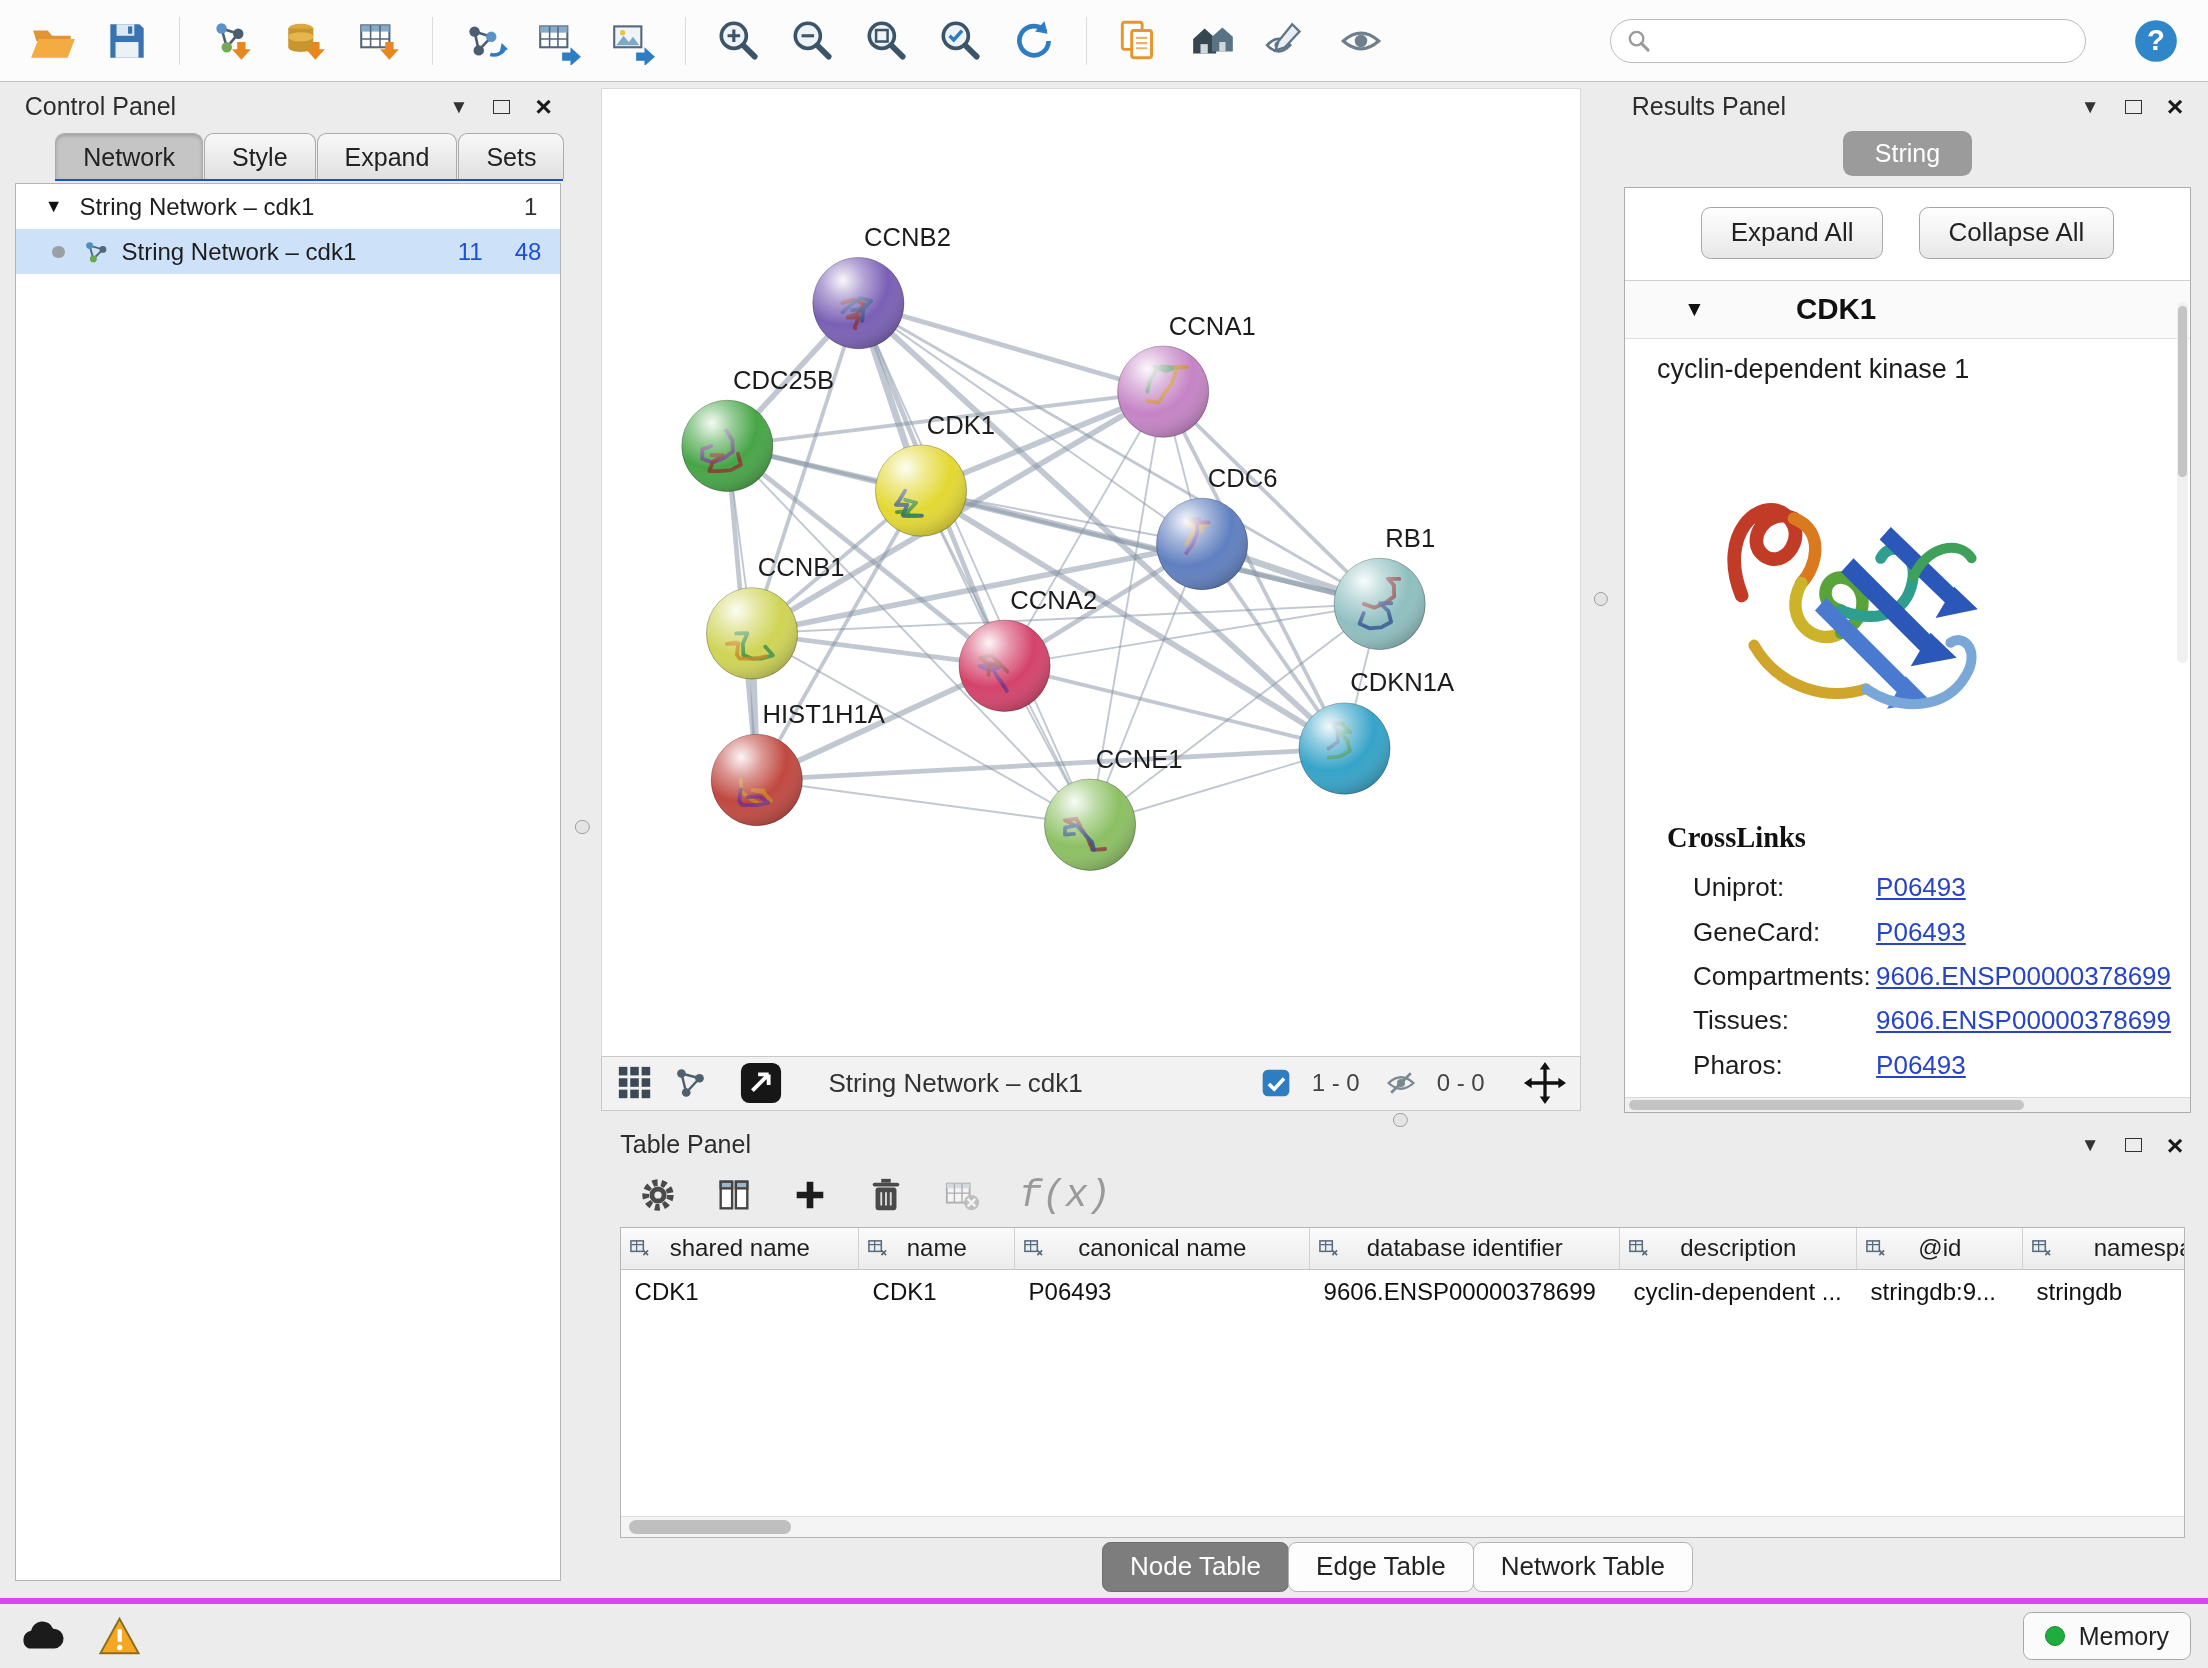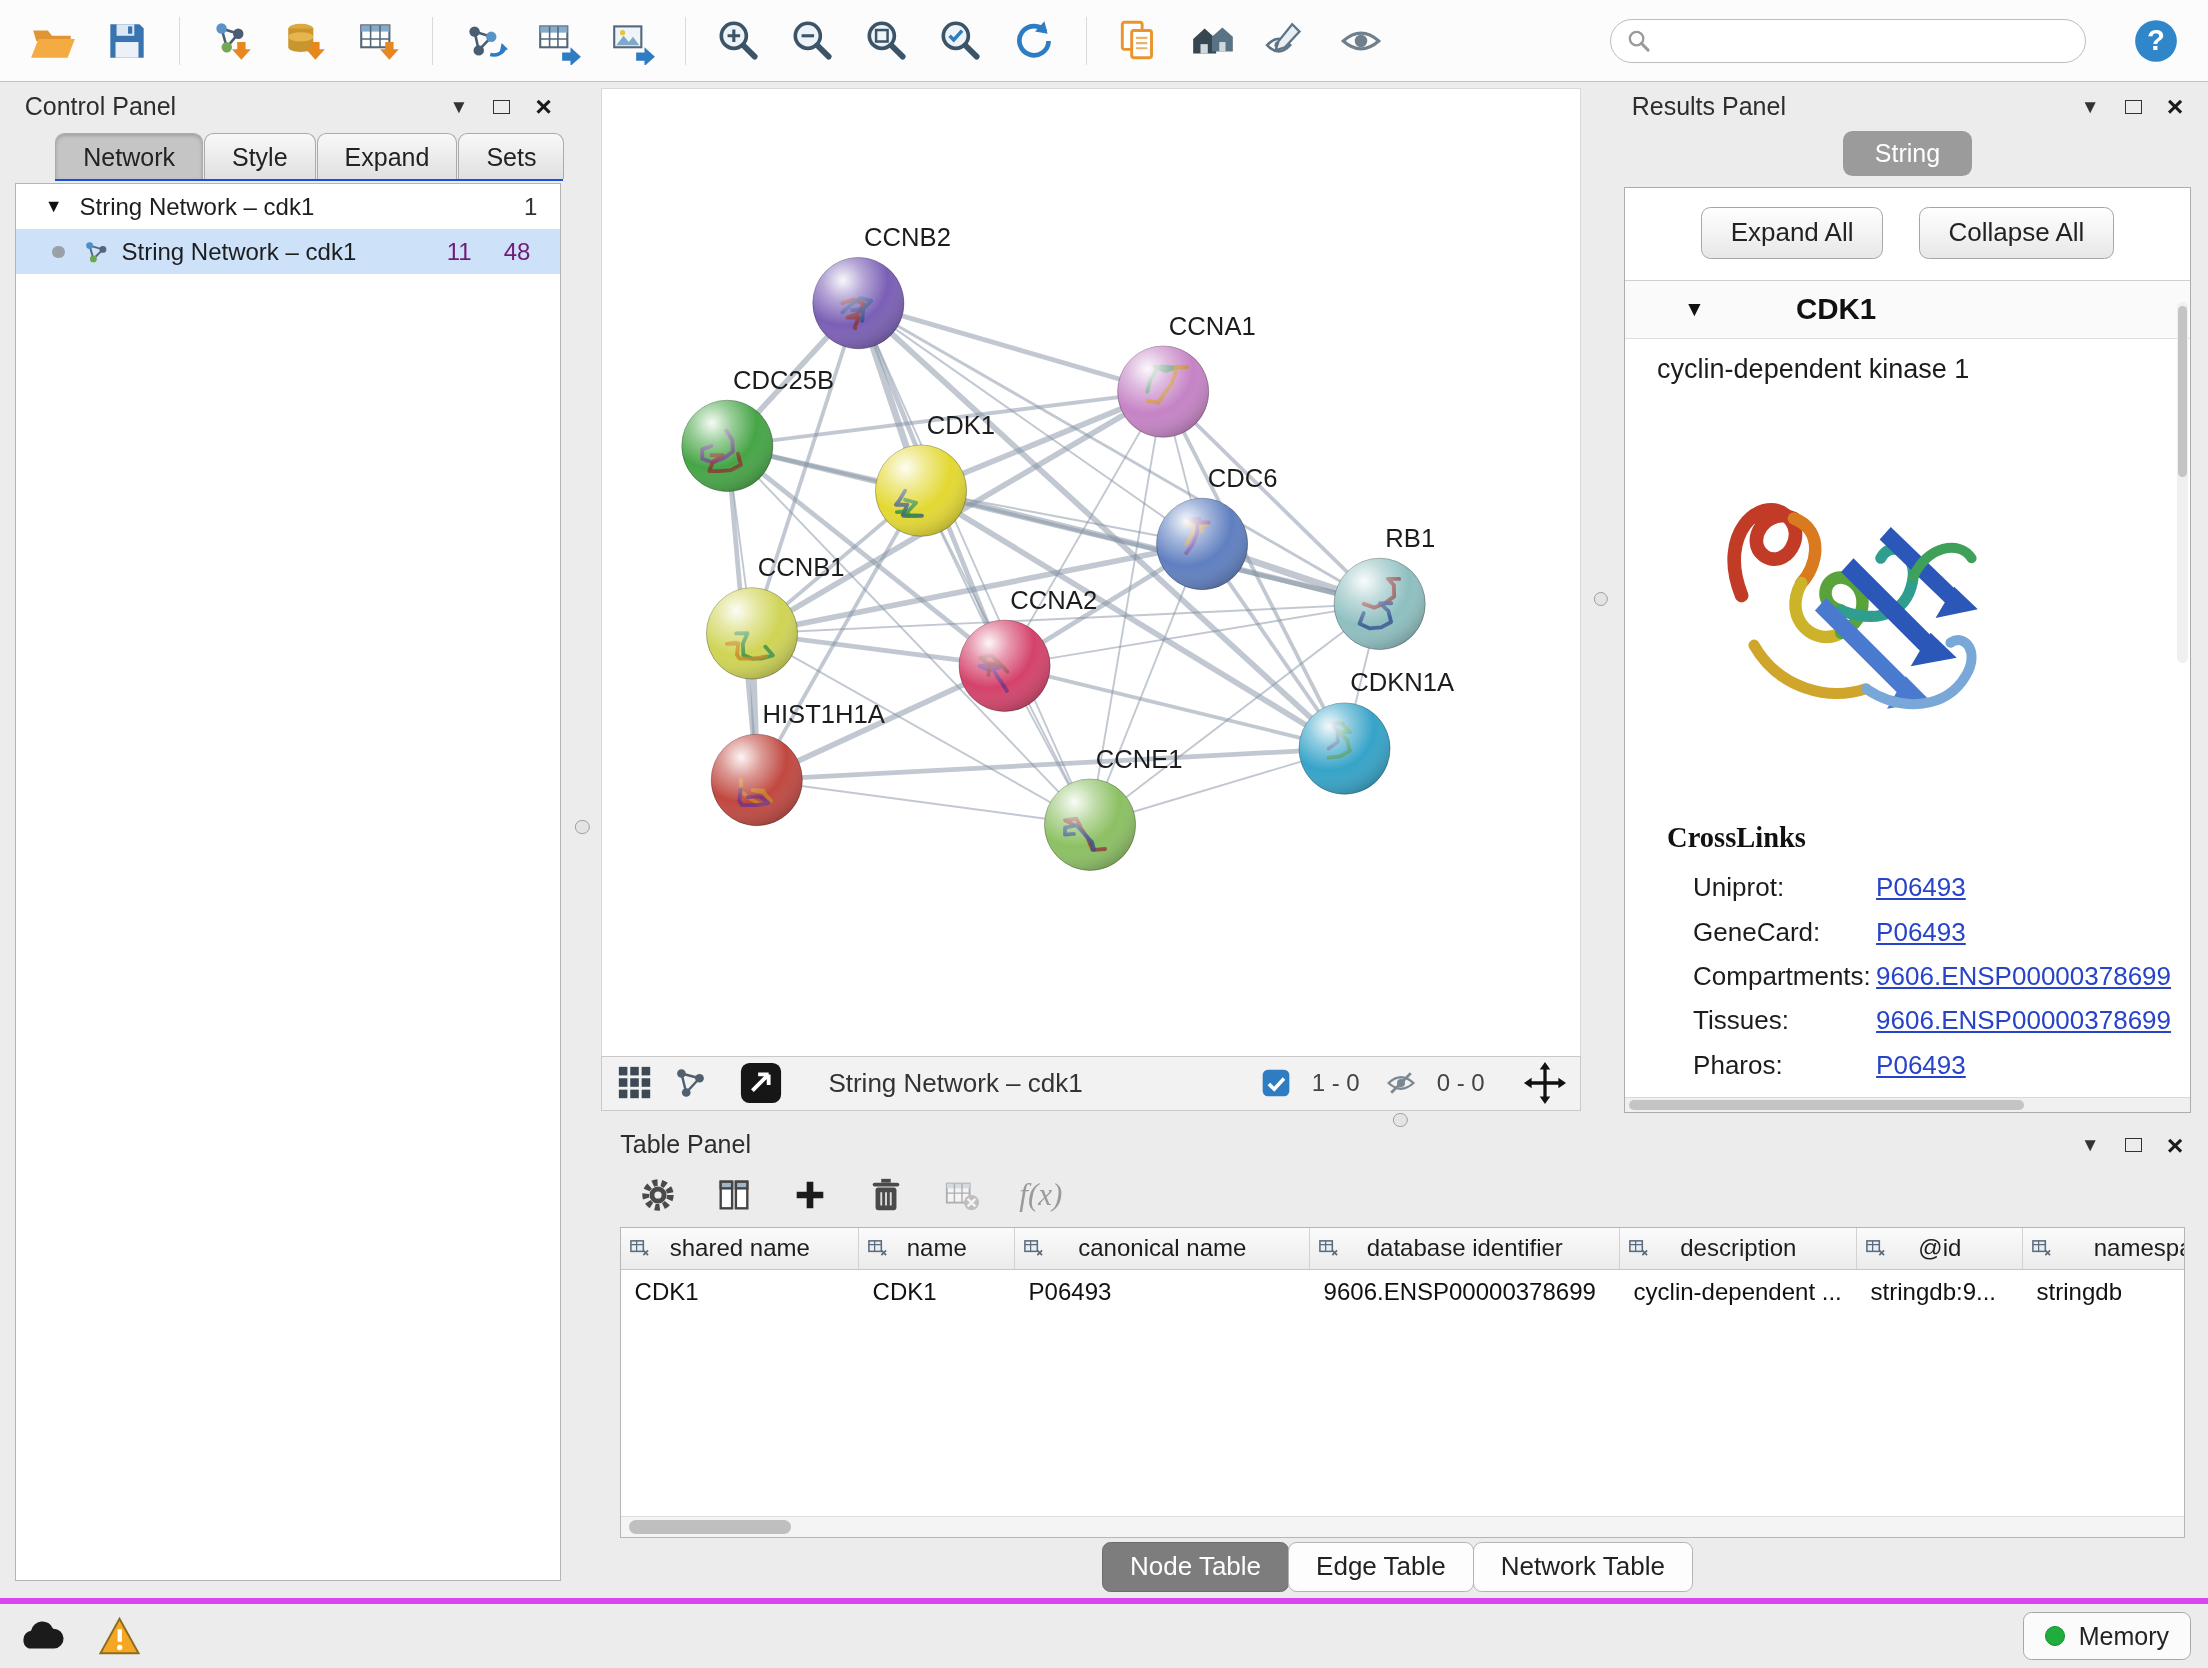--- a/index.html
+++ b/index.html
@@ -49,21 +49,21 @@
   .cp-summary{flex:1;text-align:center;font-size:24px;color:#222}
   .gear-icon{width:32px;height:32px}
   .tree-box{flex:1;margin:1.9px 1.9px 0 1.9px;background:#fff;border:1px solid #b4b4b4;overflow:hidden}
   .tree-row{height:45px;display:flex;align-items:center;font-size:24px;color:#1d1d1d}
   .tree-row.root{padding-left:28.5px}
   .tree-expander{font-size:18px;margin-right:17px;color:#111}
   .tree-row.child{background:#cde1f8;padding-left:36px}
   .tree-dot{width:12.4px;height:12.4px;border-radius:50%;background:#9aa0a6;margin-right:17px;flex:0 0 12.4px}
   .tree-net-icon{width:28.5px;height:28.5px;margin-right:11.4px}
   .tree-count{margin-left:auto;margin-right:23px;color:#333}
-  .tree-counts{margin-left:auto;margin-right:30px;display:flex;gap:32px;color:#701a75}
+  .tree-counts{margin-left:auto;margin-right:19px;display:flex;gap:32px;color:#1d4ed8}
 
   
   .net-col{width:980px;flex:0 0 980px;display:flex;flex-direction:column}
   .net-canvas{height:968px;flex:0 0 968px;background:#fff;border:1px solid #d8d8d8;border-bottom:none}
   .net-canvas svg{width:100%;height:100%;display:block}
   .node-label{font-size:27px;fill:#1c1c1c;font-family:"Liberation Sans",sans-serif}
   .net-status{height:55px;flex:0 0 55px;background:#f2f2f2;border:1px solid #c9c9c9;display:flex;align-items:center;padding:0 13.3px;gap:17px}
   .ns-icon{width:38px;height:38px}
   .ns-birdseye{width:44px;height:44px;margin-left:13.3px}
   .ns-name{font-size:26px;color:#333;margin-left:28.5px}
@@ -88,21 +88,21 @@
   .link-value{color:#2643c9;text-decoration:underline;white-space:nowrap}
   .rp-hscroll{height:15px;background:#f0f0f0;border-top:1px solid #d8d8d8;margin-top:auto;position:relative}
   .rp-hscroll .thumb{position:absolute;left:3.8px;top:1.9px;height:10.5px;width:70%;background:#c4c4c4;border-radius:5.7px}
   .rp-vscroll{position:absolute;right:1.9px;top:114px;width:11.4px;height:361px;background:#f0f0f0;border-radius:5.7px}
   .rp-vscroll .thumb{position:absolute;top:3.8px;left:1px;width:9.5px;height:171px;background:#c4c4c4;border-radius:5.7px}
 
   
   .table-panel{flex:1;display:flex;flex-direction:column;margin:0 13.3px 5.7px 38px;min-height:0}
   .tp-toolbar{height:63px;flex:0 0 63px;display:flex;align-items:center;gap:38px;padding-left:38px}
   .tp-toolbar svg{width:38px;height:38px}
-  .fx-label{font-family:Liberation Serif, serif;font-style:italic;font-size:31px;color:#9a9a9a}
+  .fx-label{font-family:Liberation Mono, monospace;font-style:italic;font-size:38px;color:#9a9a9a}
   .tablebox{flex:1;margin:0 9.5px 0 19px;background:#fff;border:1px solid #b6b6b6;display:flex;flex-direction:column;overflow:hidden}
   .tp-headrow{display:flex;height:42px;flex:0 0 42px;background:linear-gradient(#fbfbfb,#ebebeb);border-bottom:1px solid #c6c6c6;overflow:hidden}
   .tp-th{position:relative;display:flex;align-items:center;justify-content:center;font-size:24px;color:#1d1d1d;border-right:1px solid #d2d2d2;flex:0 0 auto;overflow:hidden}
   .th-icon{position:absolute;left:7.6px;width:21px;height:21px}
   .tp-row{display:flex;height:42px;flex:0 0 42px;font-size:24px;color:#111;overflow:hidden}
   .tp-td{padding:7.6px 0 0 13.3px;flex:0 0 auto;overflow:hidden;white-space:nowrap}
   .tp-body-rest{flex:1;background:#fff}
   .tp-hscroll{height:21px;flex:0 0 21px;background:#f4f4f4;border-top:1px solid #ddd;position:relative}
   .tp-hscroll .thumb{position:absolute;left:7.6px;top:3.8px;height:13.3px;width:162px;border-radius:7.6px;background:#bfbfbf}
   .tp-tabs{height:51px;flex:0 0 51px;display:flex;justify-content:center;align-items:center;margin-top:3.8px}

